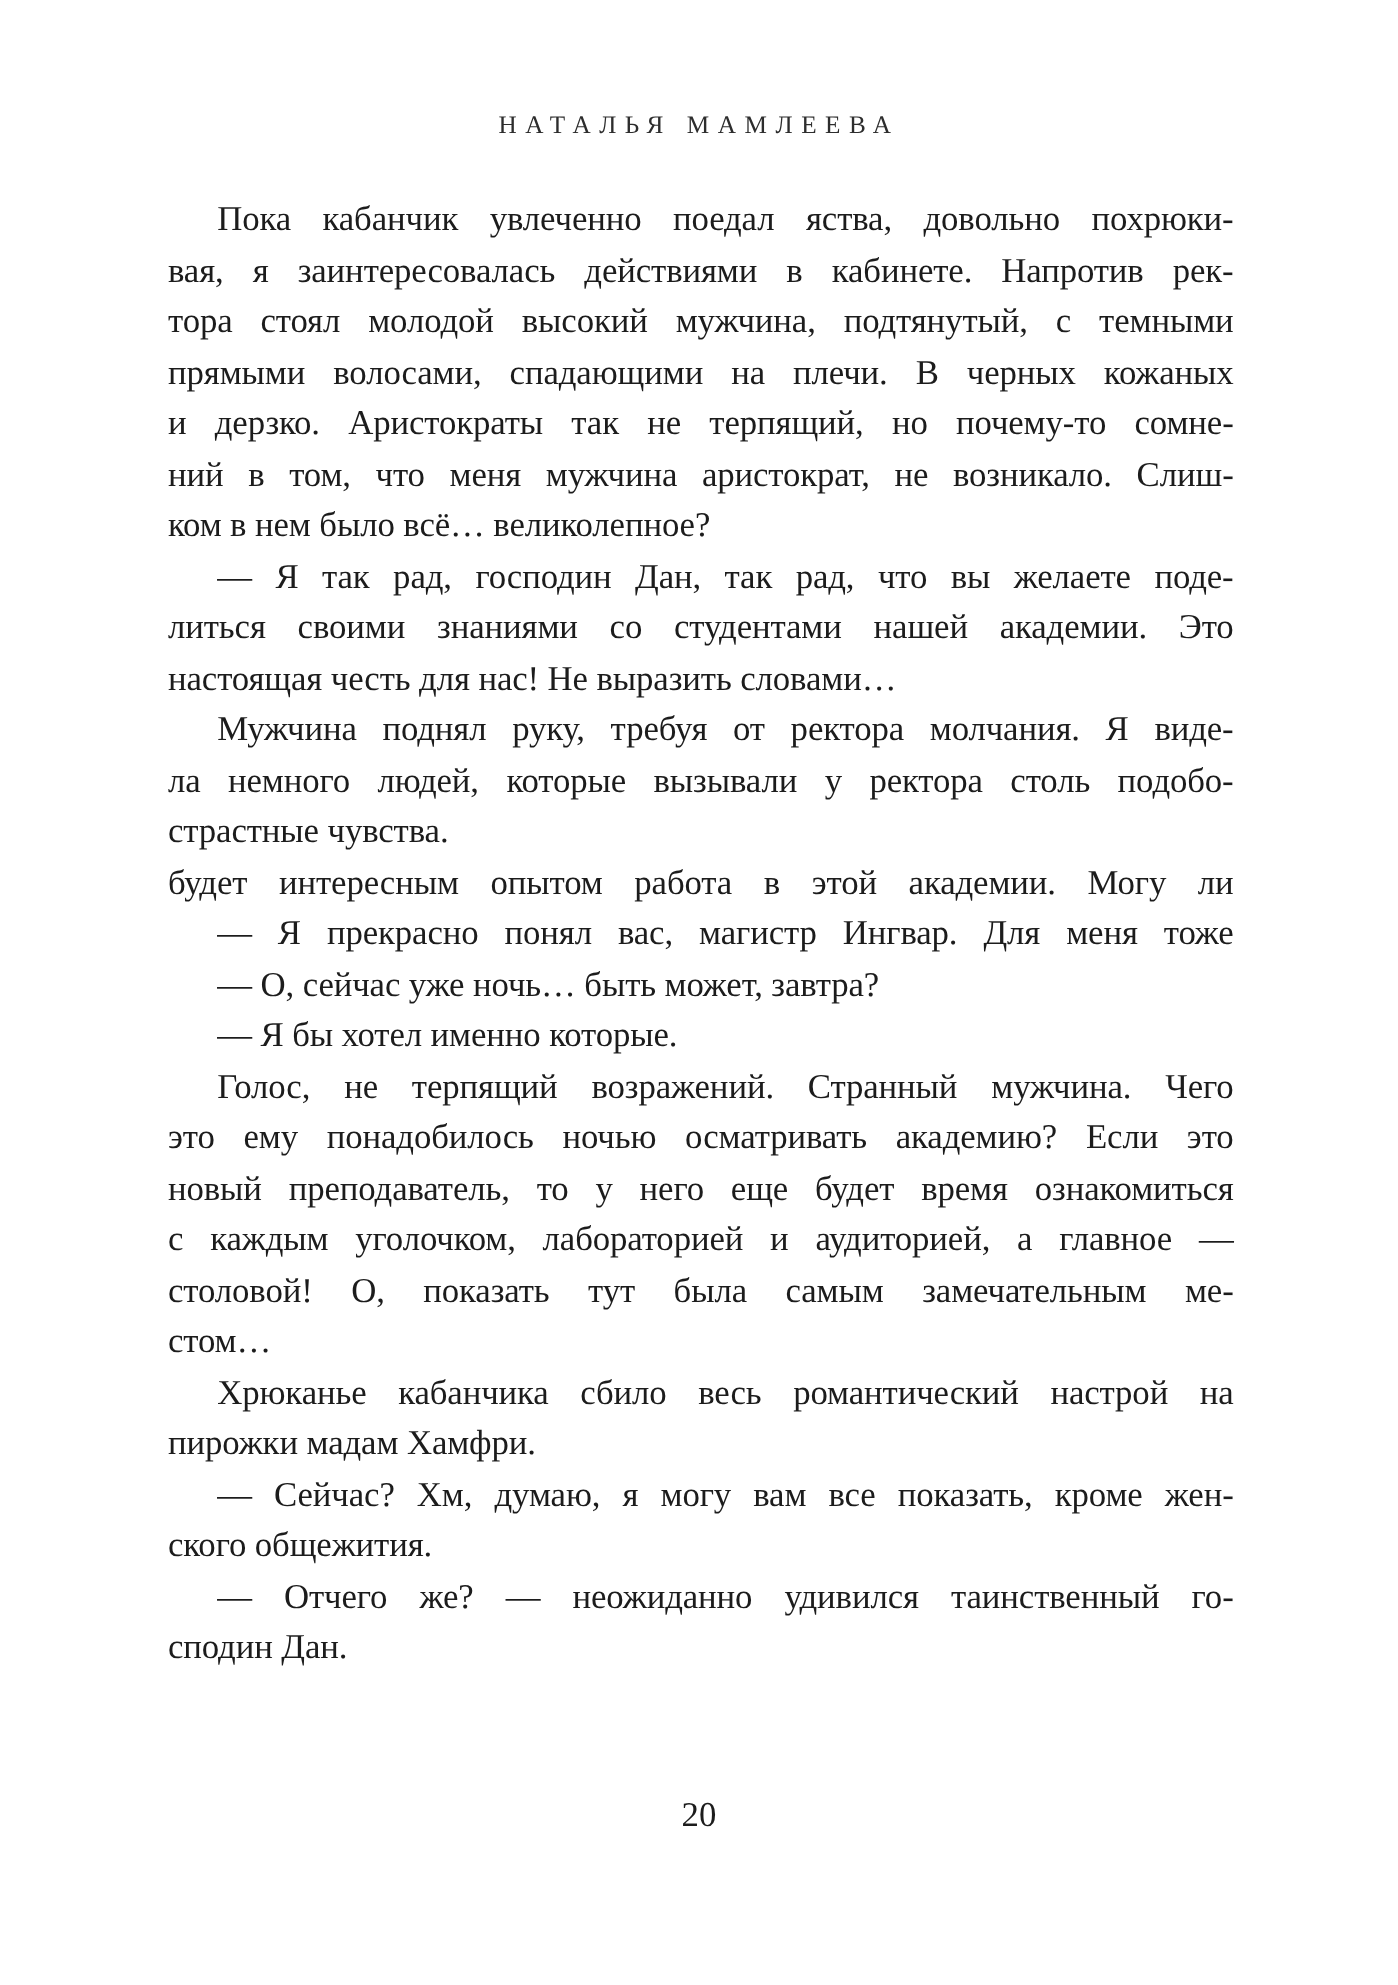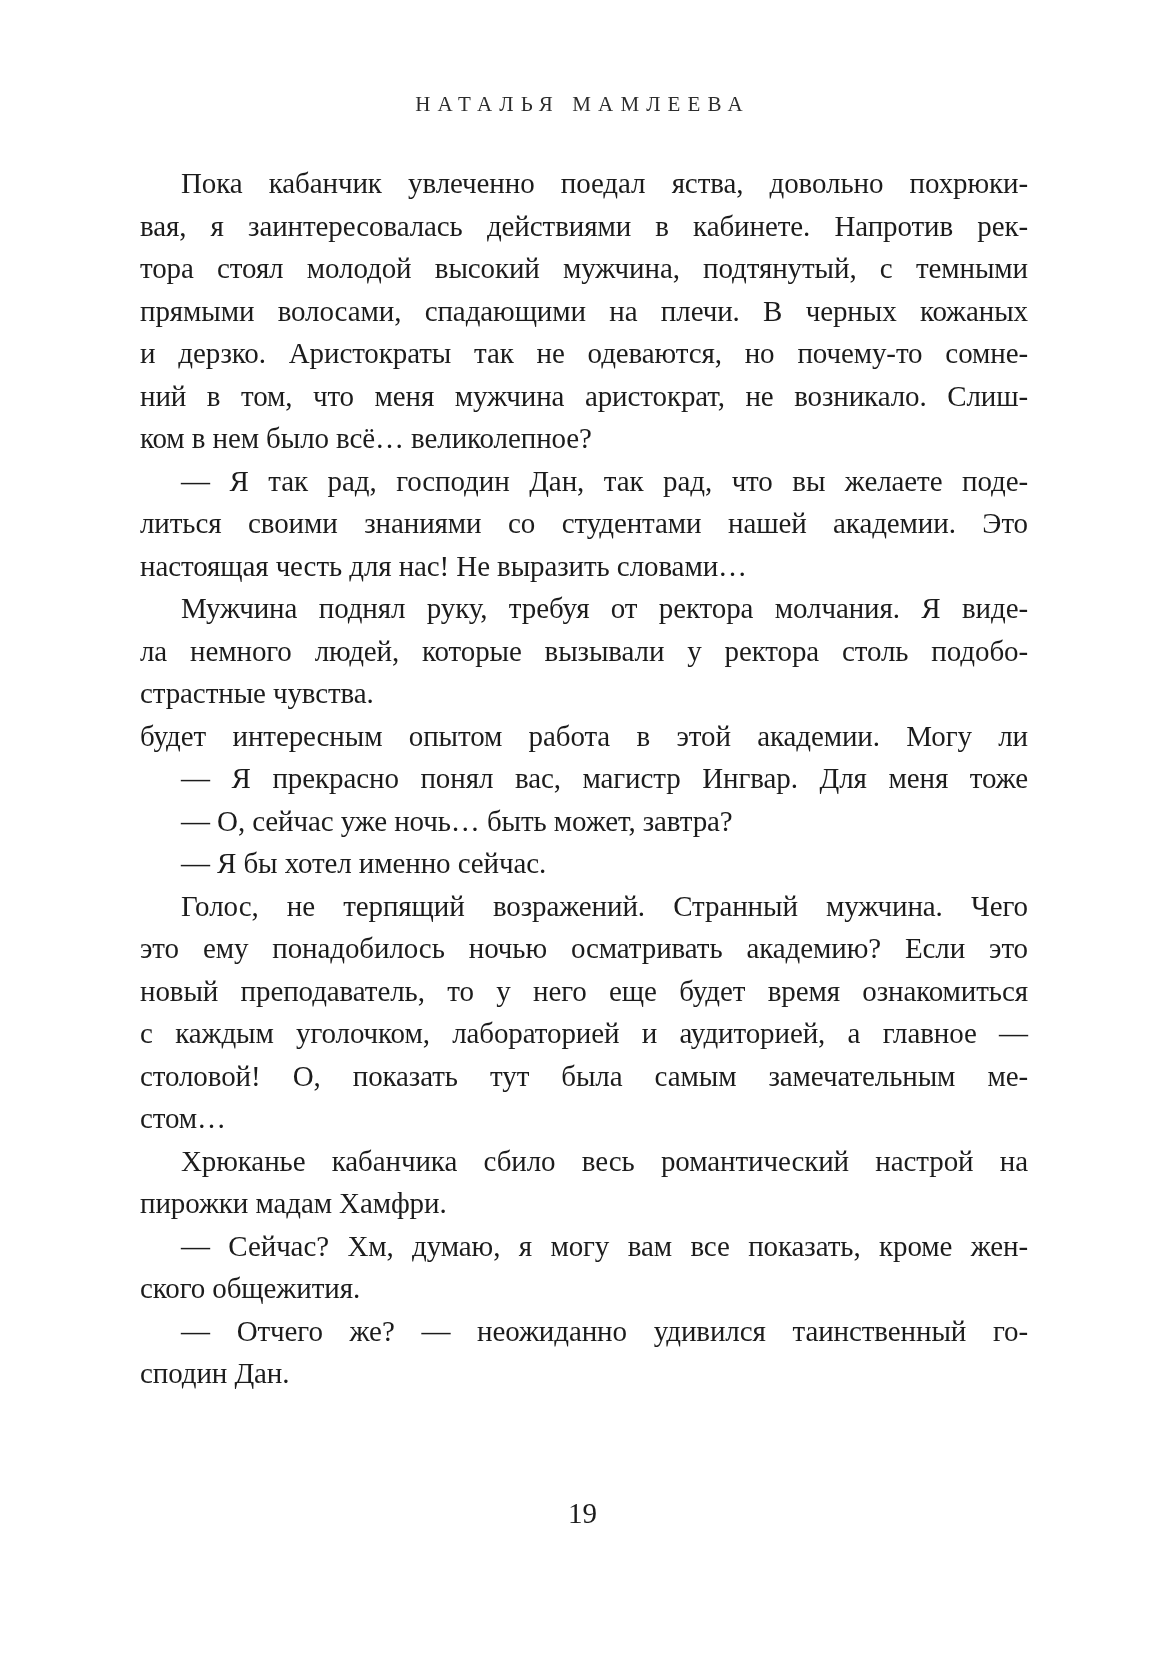--- a/index.html
+++ b/index.html
@@ -60,41 +60,41 @@
 <body>
 
 <div class="page">
   <div class="running-header">НАТАЛЬЯ МАМЛЕЕВА</div>
 
   <div class="text-block">
       <div class="line indent">Пока кабанчик увлеченно поедал яства, довольно похрюки-</div>
       <div class="line">вая, я заинтересовалась действиями в кабинете. Напротив рек-</div>
       <div class="line">тора стоял молодой высокий мужчина, подтянутый, с темными</div>
       <div class="line">прямыми волосами, спадающими на плечи. В черных кожаных</div>
-      <div class="line">и дерзко. Аристократы так не одеваются, но почему-то сомне-</div>
+      <div class="line">и дерзко. Аристократы так не терпящий, но почему-то сомне-</div>
       <div class="line">ний в том, что меня мужчина аристократ, не возникало. Слиш-</div>
       <div class="line last">ком в нем было всё… великолепное?</div>
       <div class="line indent">— Я так рад, господин Дан, так рад, что вы желаете поде-</div>
       <div class="line">литься своими знаниями со студентами нашей академии. Это</div>
       <div class="line last">настоящая честь для нас! Не выразить словами…</div>
       <div class="line indent">Мужчина поднял руку, требуя от ректора молчания. Я виде-</div>
       <div class="line">ла немного людей, которые вызывали у ректора столь подобо-</div>
       <div class="line last">страстные чувства.</div>
       <div class="line">будет интересным опытом работа в этой академии. Могу ли</div>
       <div class="line indent">— Я прекрасно понял вас, магистр Ингвар. Для меня тоже</div>
       <div class="line indent last">— О, сейчас уже ночь… быть может, завтра?</div>
-      <div class="line indent last">— Я бы хотел именно сейчас.</div>
+      <div class="line indent last">— Я бы хотел именно которые.</div>
       <div class="line indent">Голос, не терпящий возражений. Странный мужчина. Чего</div>
       <div class="line">это ему понадобилось ночью осматривать академию? Если это</div>
       <div class="line">новый преподаватель, то у него еще будет время ознакомиться</div>
       <div class="line">с каждым уголочком, лабораторией и аудиторией, а главное —</div>
       <div class="line">столовой! О, показать тут была самым замечательным ме-</div>
       <div class="line last">стом…</div>
       <div class="line indent">Хрюканье кабанчика сбило весь романтический настрой на</div>
       <div class="line last">пирожки мадам Хамфри.</div>
       <div class="line indent">— Сейчас? Хм, думаю, я могу вам все показать, кроме жен-</div>
       <div class="line last">ского общежития.</div>
       <div class="line indent">— Отчего же? — неожиданно удивился таинственный го-</div>
       <div class="line last">сподин Дан.</div>
     </div>
 
-  <div class="page-number">19</div>
+  <div class="page-number">20</div>
 </div>
 
 </body></html>

